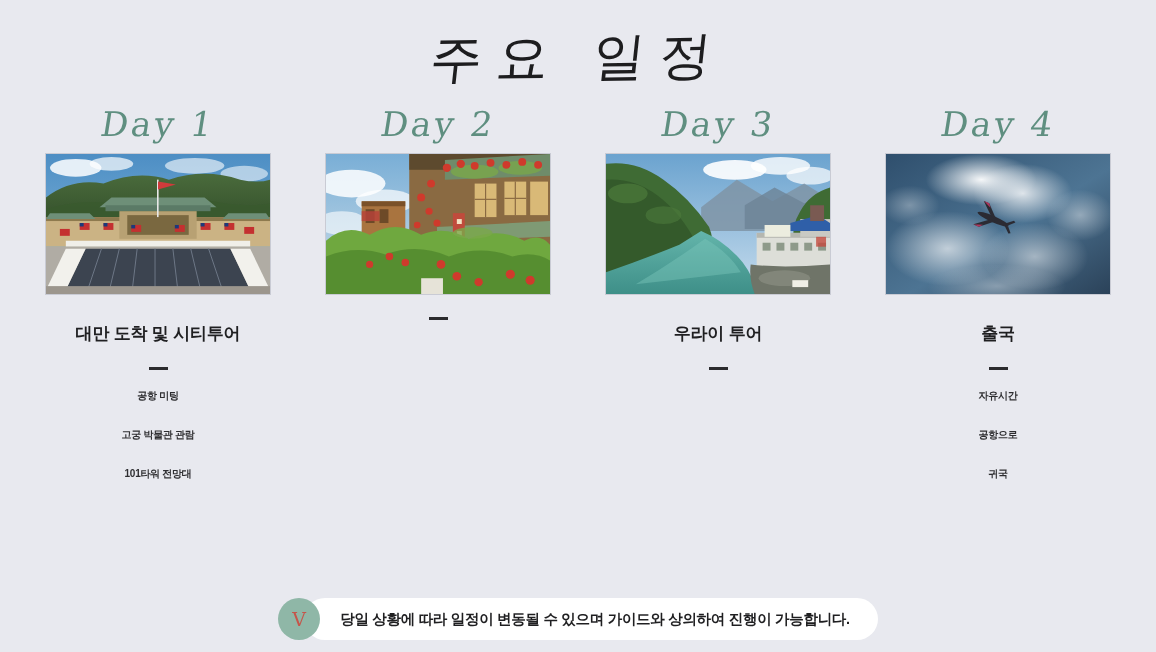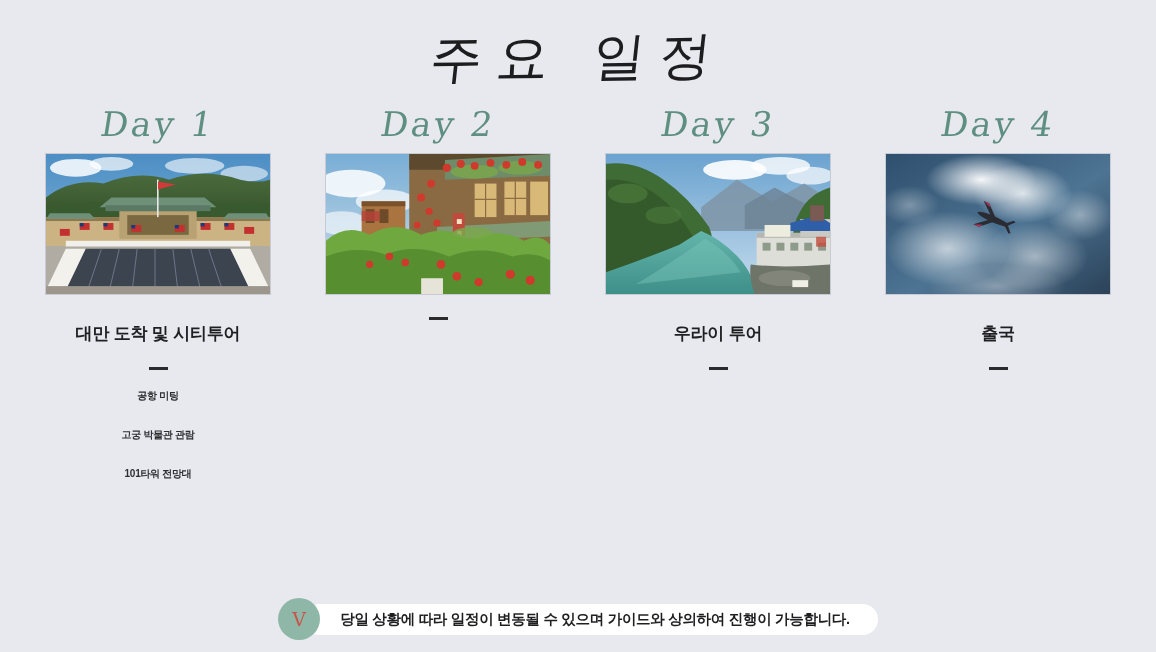--- a/index.html
+++ b/index.html
@@ -128,21 +128,21 @@
     font-family: "DejaVu Serif", serif;
     font-size: 19px;
     color: #c6554a;
     z-index: 1;
     flex: 0 0 auto;
   }
 
   .note-pill {
     background: #ffffff;
     border-radius: 22px;
-    height: 31px;
+    height: 42px;
     display: flex;
     align-items: center;
     padding: 0 28px 0 36px;
     margin-left: -16px;
     font-size: 14.5px;
     font-weight: bold;
     color: #1f1f21;
     letter-spacing: -0.3px;
     white-space: nowrap;
   }
@@ -410,20 +410,25 @@
           <path d="M13 1 L20 7 L22 6 L17 0.6 Z"></path>
         </g>
         <g transform="translate(108,66) rotate(24)" fill="#b0365e">
           <path d="M-11 -11 L-15.6 -13 L-10 -13 L-7 -9.5 Z"></path>
           <path d="M-11 11 L-15.6 13 L-10 13 L-7 9.5 Z"></path>
         </g>
       </svg>
     </div>
     <div class="card-title">출국</div>
     <div class="dash"></div>
+    <div class="items">
+      <div class="item">자유시간</div>
+      <div class="item">공항으로</div>
+      <div class="item">귀국</div>
+    </div>
   </div>
 
 </div>
 
 <div class="note">
   <div class="note-inner">
     <div class="note-badge">V</div>
     <div class="note-pill">당일 상황에 따라 일정이 변동될 수 있으며 가이드와 상의하여 진행이 가능합니다.</div>
   </div>
 </div>

